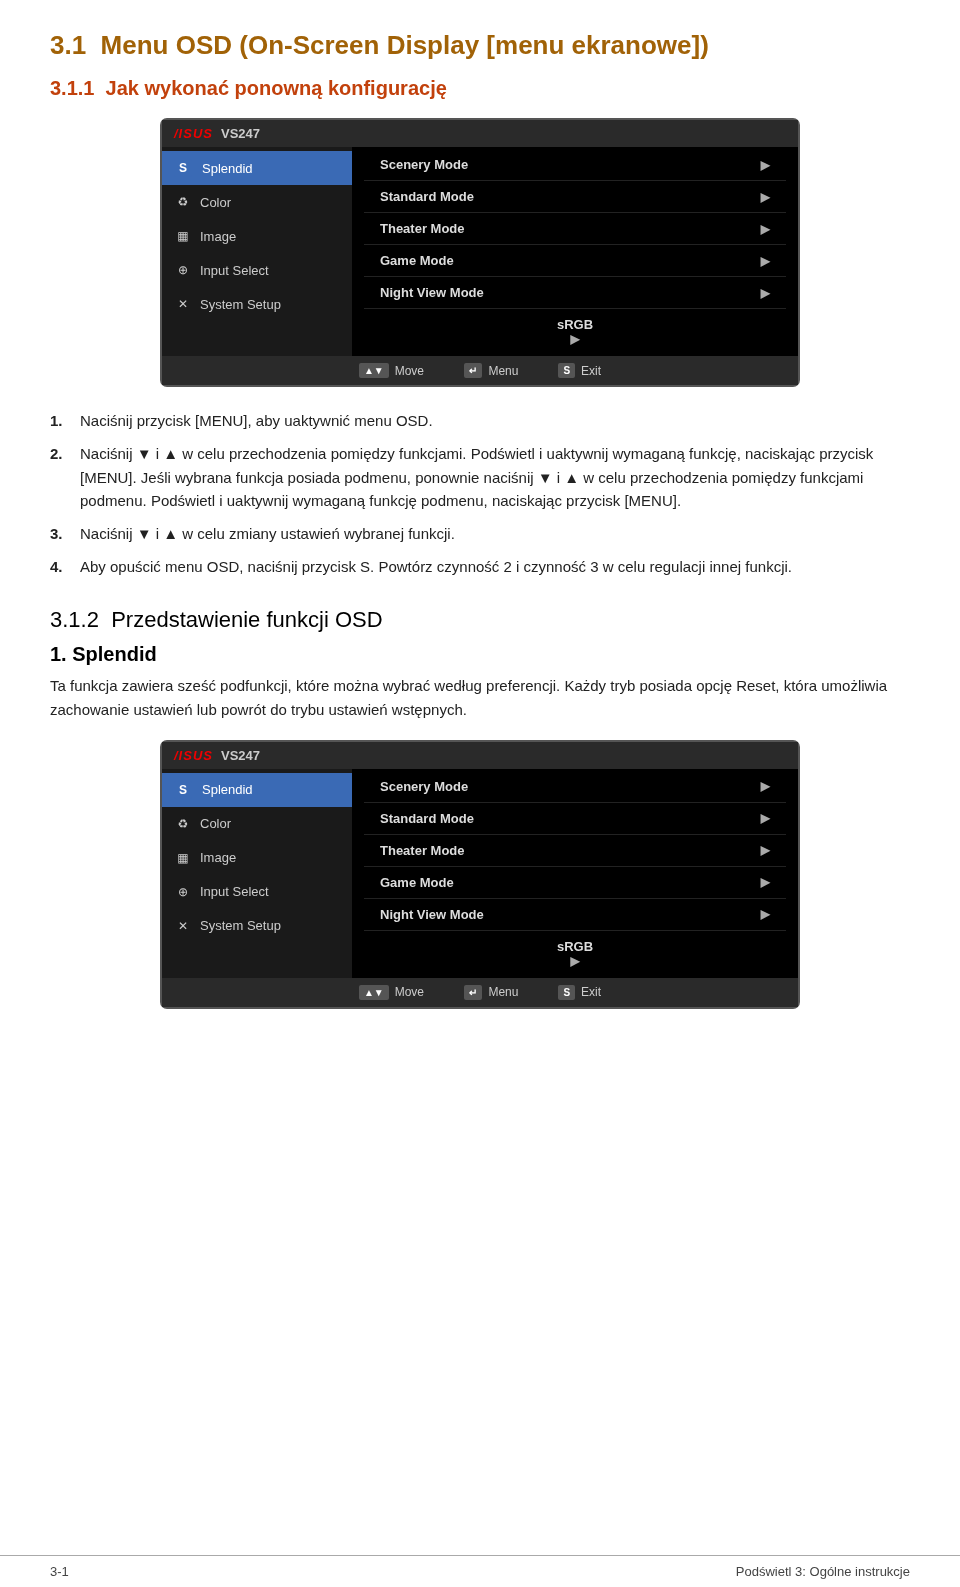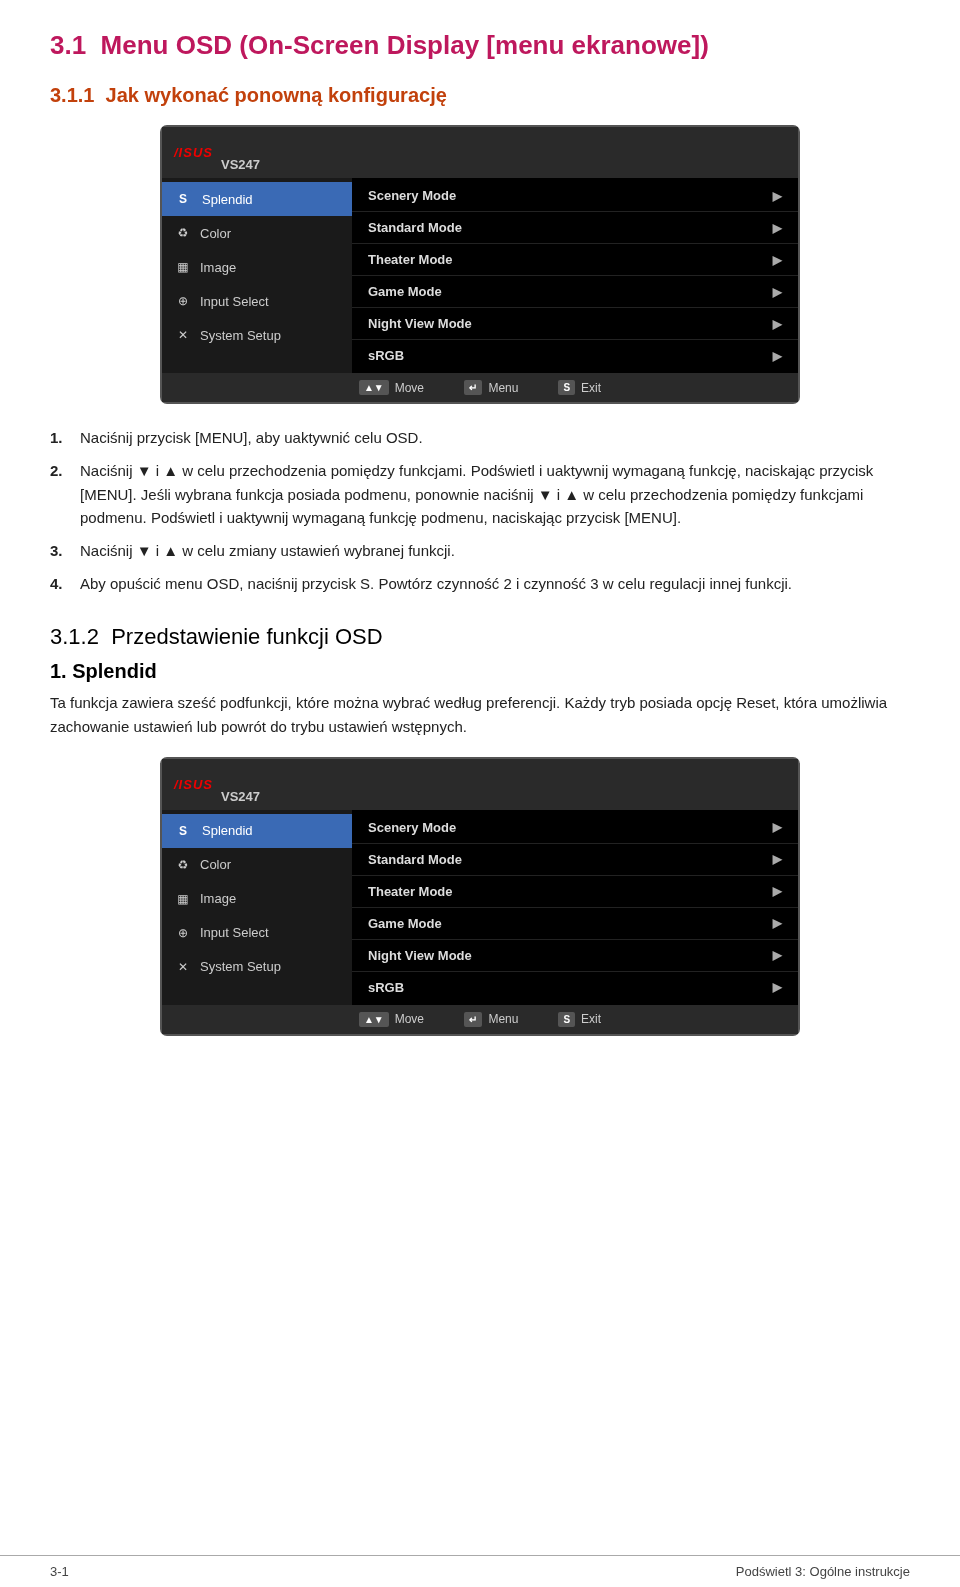--- a/index.html
+++ b/index.html
@@ -11,22 +11,22 @@
       font-size: 15px;
       color: #222;
       position: relative;
     }
     .page-content {
       padding: 30px 50px 60px 50px;
     }
     h1.section-title {
       font-size: 26px;
       font-weight: bold;
-      margin-bottom: 23px;
-      color: #be185d;
+      margin-bottom: 16px;
+      color: #a16207;
     }
     h2.sub-section-title {
       font-size: 20px;
       font-weight: bold;
       margin-bottom: 16px;
       color: #c2410c;
     }
     .monitor-screenshot {
       border: 2px solid #555;
       background: #1a1a1a;
@@ -46,21 +46,20 @@
       font-style: italic;
       font-weight: bold;
       color: #e00;
       font-size: 13px;
       letter-spacing: 1px;
     }
     .model-name {
       color: #ccc;
       font-size: 13px;
       font-weight: bold;
-      margin-top: 24px;
     }
     .osd-body {
       display: flex;
       background: #1a1a1a;
     }
     .osd-sidebar {
       width: 190px;
       background: #1a1a1a;
       padding: 4px 0;
     }
@@ -86,33 +85,33 @@
       font-size: 12px;
       color: #ccc;
       flex-shrink: 0;
     }
     .osd-sidebar-item.active .icon {
       color: #fff;
     }
     .osd-main {
       flex: 1;
       background: #000;
-      padding: 2px 0;
+      padding: 2px 12px;
     }
     .osd-menu-item {
       display: flex;
       align-items: center;
       justify-content: space-between;
       padding: 8px 16px;
       color: #ddd;
       font-size: 13px;
       font-weight: bold;
       border-bottom: 1px solid #222;
     }
-    .osd-menu-item:last-child { border-bottom: none; }
+    .osd-menu-item:last-child { border-bottom: none; flex-direction: column; }
     .osd-menu-item .arrow {
       color: #aaa;
       font-size: 12px;
     }
     .osd-footer {
       background: #2a2a2a;
       display: flex;
       justify-content: center;
       gap: 40px;
       padding: 7px 0;
@@ -267,21 +266,21 @@
       <div class="osd-footer-item">
         <span class="btn-icon">S</span>
         <span>Exit</span>
       </div>
     </div>
   </div>
 
   <ol class="numbered-list">
     <li>
       <span class="num">1.</span>
-      <span>Naciśnij przycisk [MENU], aby uaktywnić celu OSD.</span>
+      <span>Naciśnij przycisk [MENU], aby uaktywnić menu OSD.</span>
     </li>
     <li>
       <span class="num">2.</span>
       <span>Naciśnij ▼ i ▲ w celu przechodzenia pomiędzy funkcjami. Podświetl i uaktywnij wymaganą funkcję, naciskając przycisk [MENU]. Jeśli wybrana funkcja posiada podmenu, ponownie naciśnij ▼ i ▲ w celu przechodzenia pomiędzy funkcjami podmenu. Podświetl i uaktywnij wymaganą funkcję podmenu, naciskając przycisk [MENU].</span>
     </li>
     <li>
       <span class="num">3.</span>
       <span>Naciśnij ▼ i ▲ w celu zmiany ustawień wybranej funkcji.</span>
     </li>
     <li>

